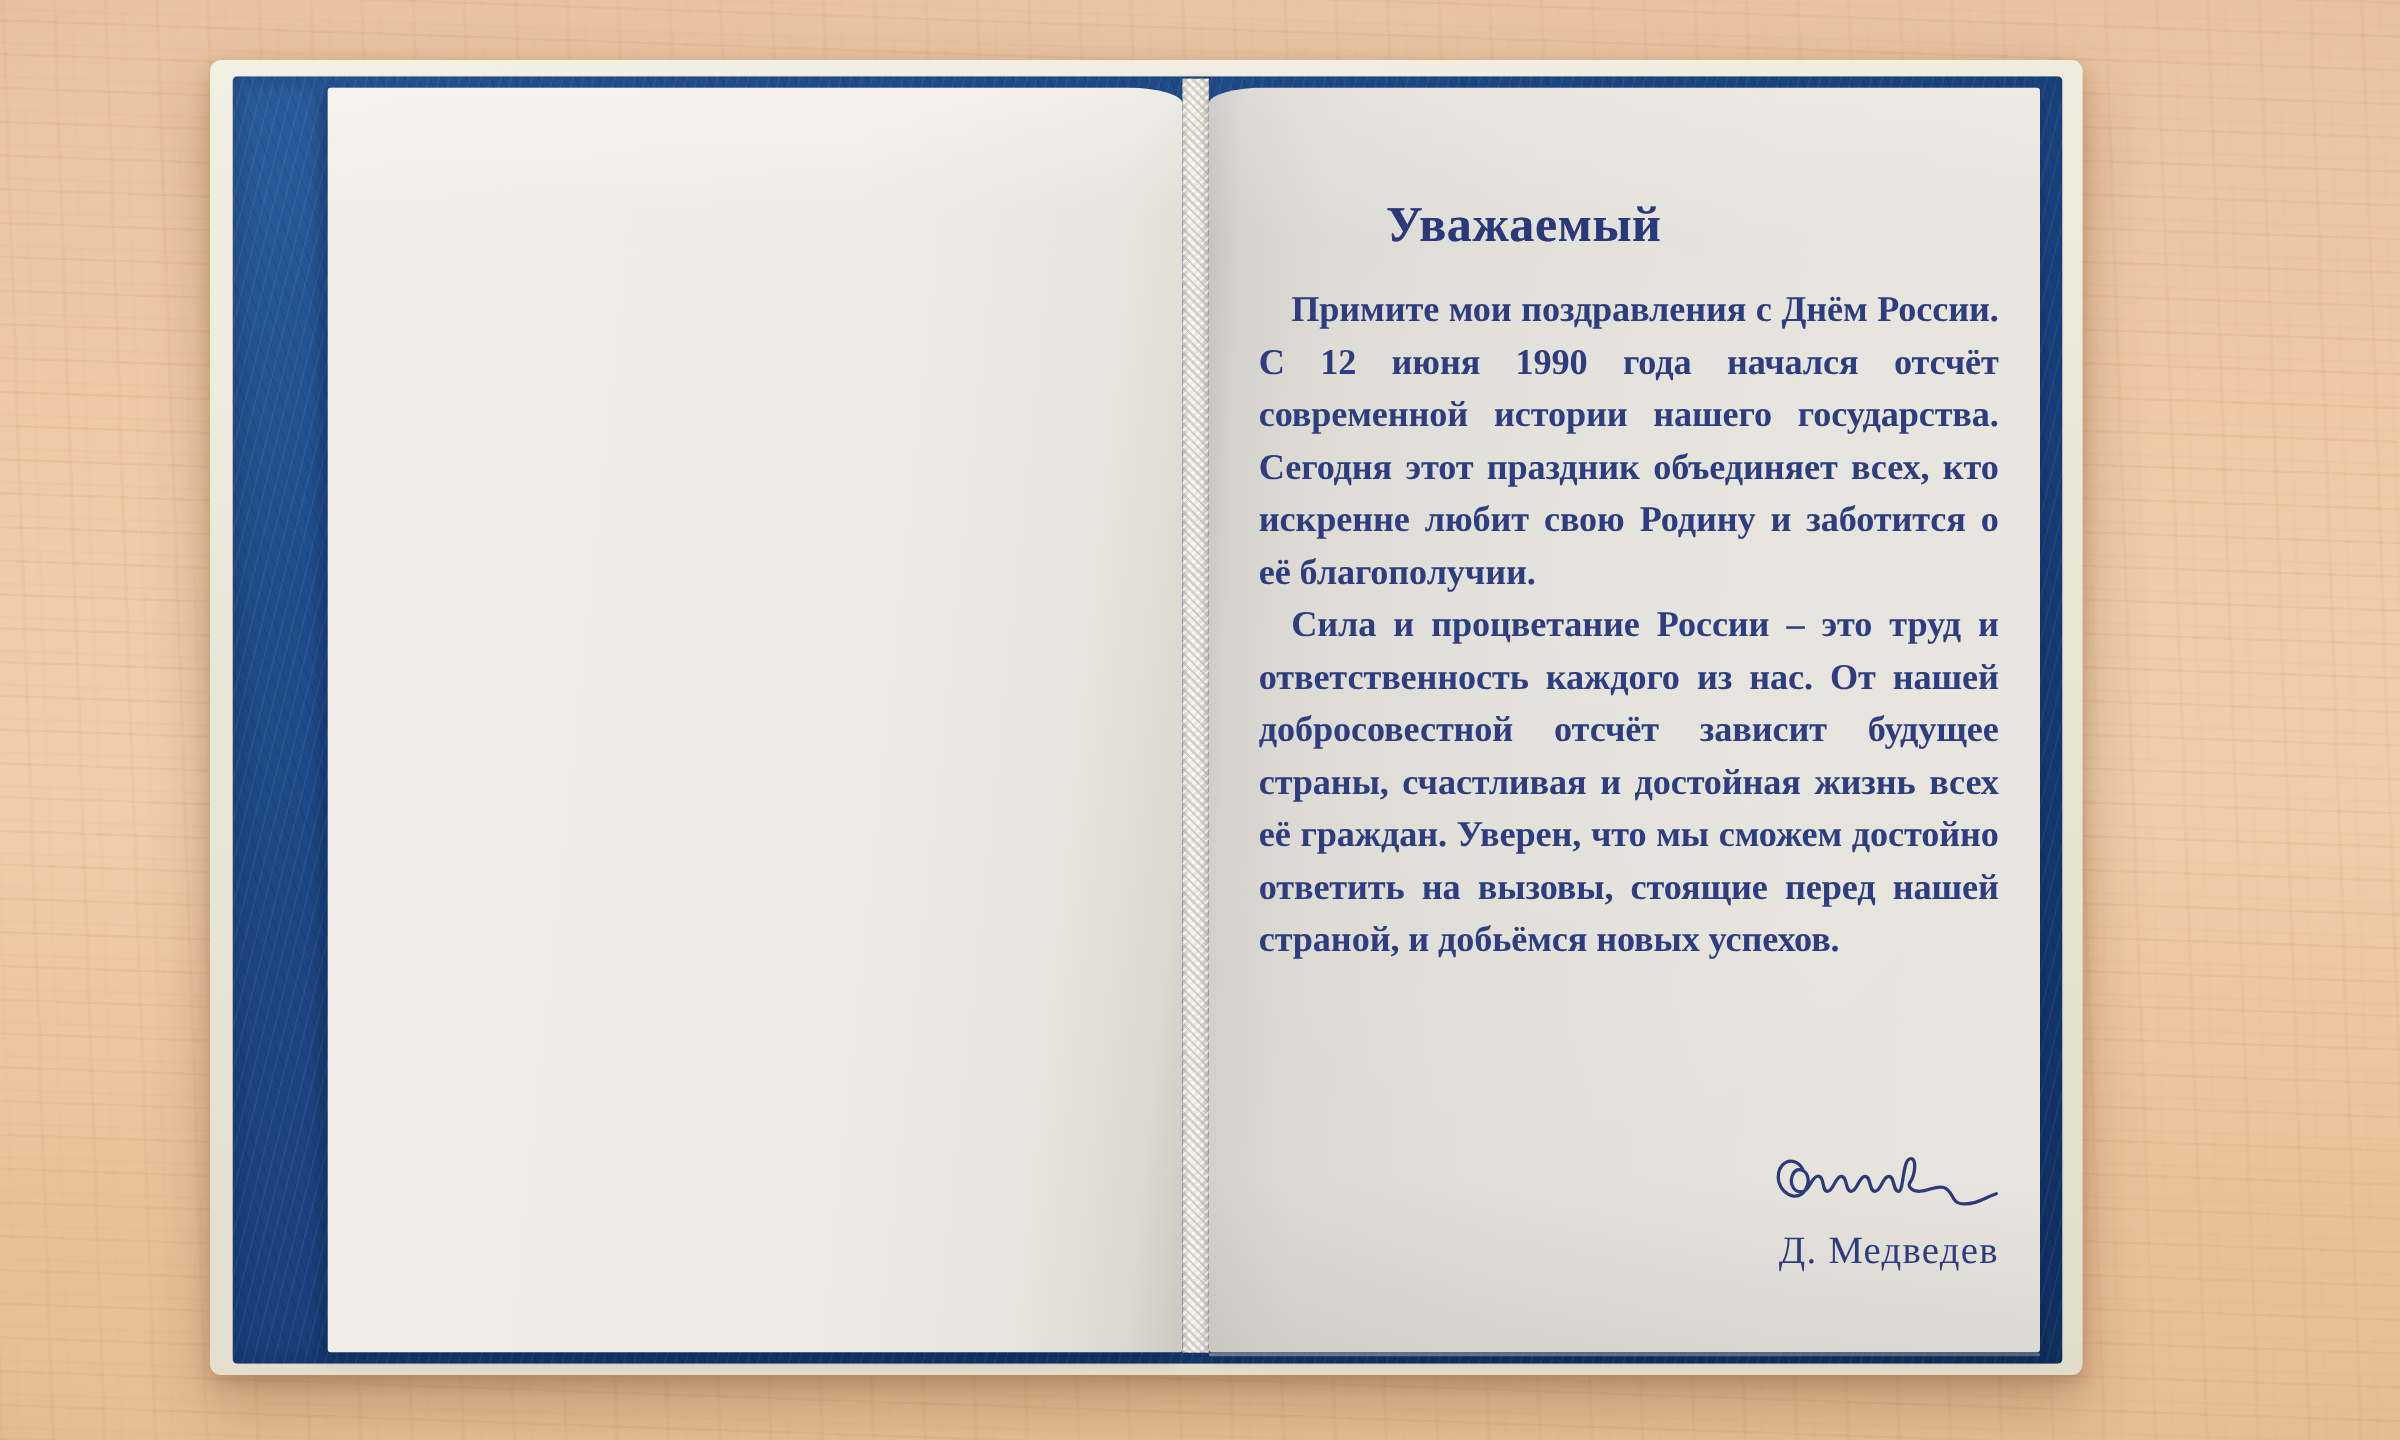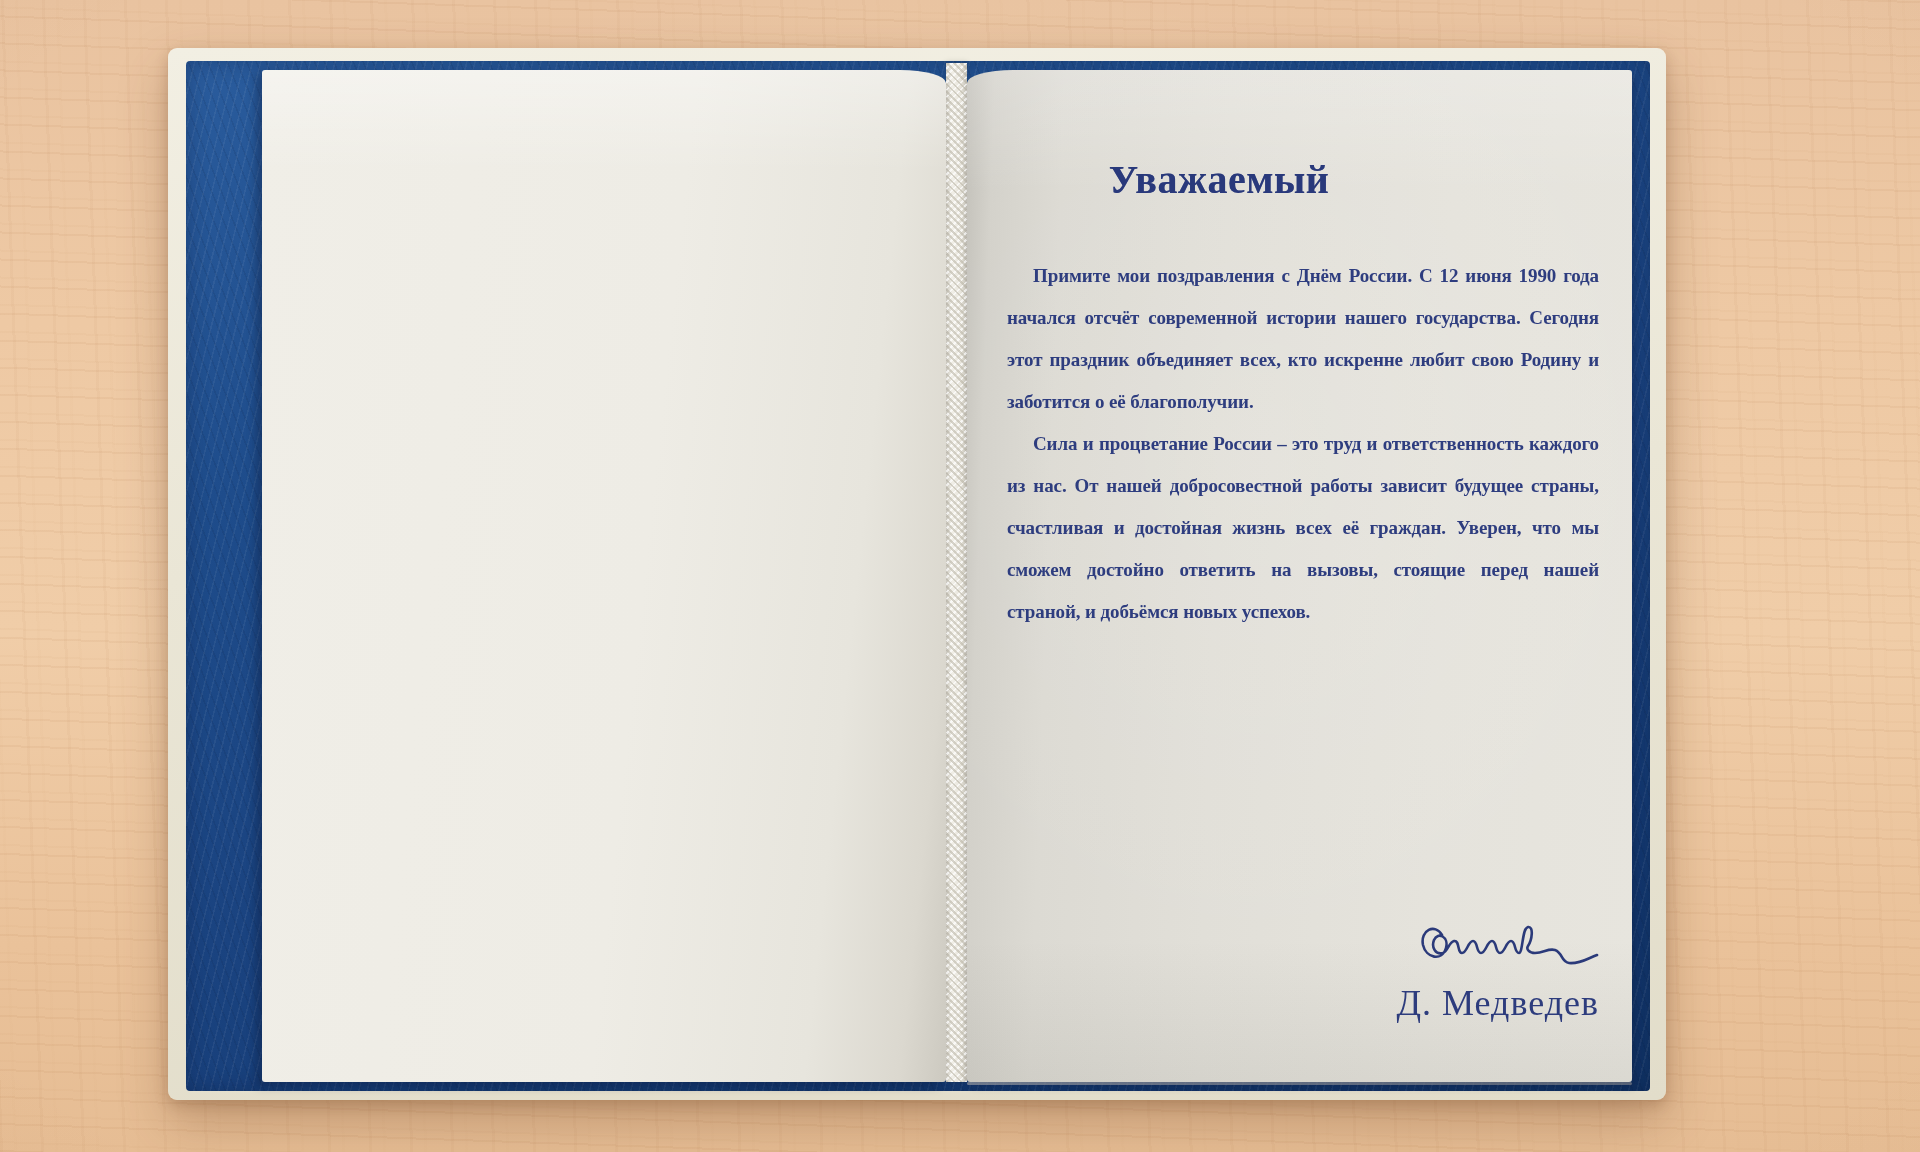--- a/index.html
+++ b/index.html
@@ -78,33 +78,33 @@
     position:absolute;left:40px;top:0;width:592px;height:712px;
     color:#2d3c7d;
   }
   .salutation{
     margin-top:82px;width:424px;text-align:center;
     font-weight:bold;font-size:40px;line-height:55px;
     letter-spacing:0.5px;color:#29397b;
     text-shadow:0 0 0.5px rgba(41,57,123,0.6);
   }
   .body-text{
-    margin-top:48px;
-    font-size:19px;line-height:42px;font-weight:bold;
+    margin-top:20px;
+    font-size:29px;line-height:42px;font-weight:bold;
     text-align:justify;letter-spacing:-0.1px;
     color:#2e3d7f;
   }
   .body-text p{margin:0;text-indent:26px;}
 
   .sign-area{
     position:absolute;top:850px;right:-8px;width:280px;text-align:right;
   }
   .sign-svg{display:block;margin:0 6px 2px auto;}
   .sign-name{
-    font-size:36px;letter-spacing:1px;color:#2d3c7d;padding-right:8px;
+    font-size:31px;letter-spacing:1px;color:#2d3c7d;padding-right:8px;
     font-weight:normal;
   }
 
   
   .page-right .sheen{
     position:absolute;inset:0;border-radius:inherit;pointer-events:none;
     background:radial-gradient(ellipse 620px 760px at 45% 38%, rgba(255,255,255,0.10), rgba(0,0,0,0) 70%);
   }
 </style>
 </head>
@@ -121,21 +121,21 @@
 <div class="page-right">
   <div class="sheen"></div>
   <div class="letter">
 
     <div class="salutation">
       <div>Уважаемый</div>
     </div>
 
     <div class="body-text">
       <p>Примите мои поздравления с Днём России. С 12 июня 1990 года начался отсчёт современной истории нашего государства. Сегодня этот праздник объединяет всех, кто искренне любит свою Родину и заботится о её благополучии.</p>
-      <p>Сила и процветание России – это труд и ответственность каждого из нас. От нашей добросовестной работы зависит будущее страны, счастливая и достойная жизнь всех её граждан. Уверен, что мы сможем достойно ответить на вызовы, стоящие перед нашей страной, и добьёмся новых успехов.</p>
+      <p>Сила и процветание России – это труд и ответственность каждого из нас. От нашей добросовестной отсчёт зависит будущее страны, счастливая и достойная жизнь всех её граждан. Уверен, что мы сможем достойно ответить на вызовы, стоящие перед нашей страной, и добьёмся новых успехов.</p>
     </div>
 
     <div class="sign-area">
       <svg class="sign-svg" width="190" height="60" viewBox="0 0 190 60">
         <path d="M31,15 C24,3 9,10 12,25 C15,38 31,42 35,28 C38,17 27,11 23,20 C20,28 25,35 32,33
                  C37,31 38,22 43,21 C49,20 46,33 51,33 C56,33 57,21 62,21 C67,21 65,33 70,33
                  C75,33 76,21 81,21 C86,21 84,33 89,33 C94,33 95,21 100,21 C105,21 103,33 108,33
                  C112,33 111,8 117,7 C123,6 121,20 117,26 C115,29 118,33 124,33
                  C133,33 137,28 144,30 C152,33 150,42 158,43 C170,44 177,38 186,35" fill="none" stroke="#2b3a7a" stroke-width="2.6" stroke-linecap="round"></path>
       </svg>

